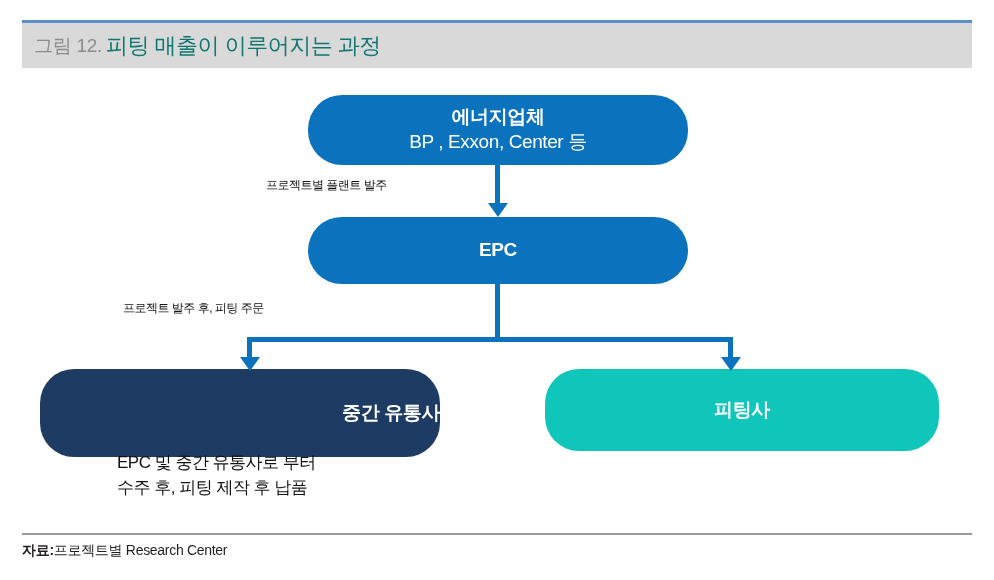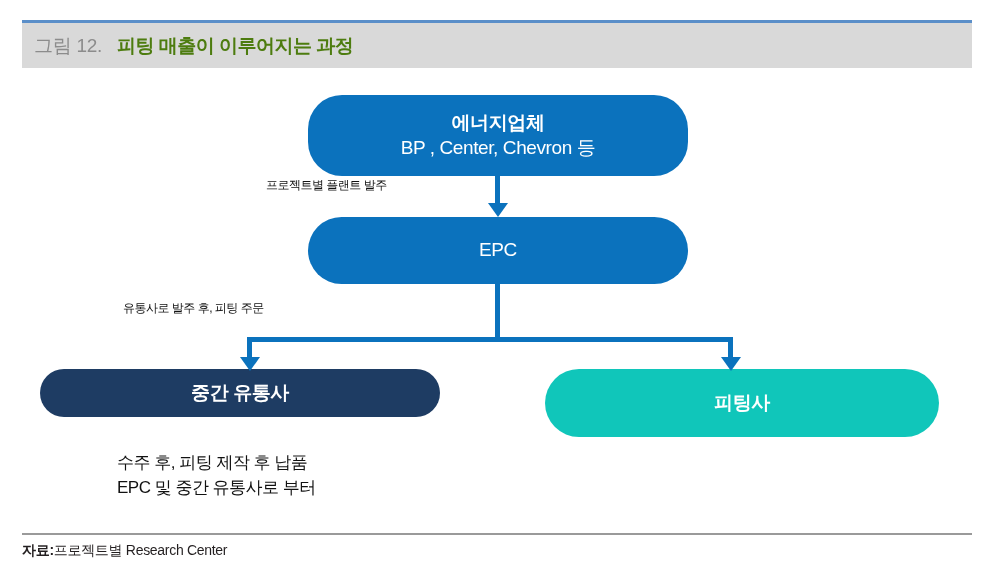--- a/index.html
+++ b/index.html
@@ -19,53 +19,53 @@
   .header-band{
     position:absolute;left:22px;top:23px;width:950px;height:45px;
     background:#d9d9d9;
   }
   .header-text{
     position:absolute;left:34px;top:23px;height:45px;
     display:flex;align-items:center;
   }
   .fig-no{
     font-size:19px;color:#8c8c8c;font-weight:500;letter-spacing:-0.3px;
-    margin-right:15px;
+    margin-right:4px;
   }
   .fig-title{
-    font-size:19px;color:#4d7c0f;font-weight:bold;letter-spacing:-0.5px;
+    font-size:22px;color:#0f766e;font-weight:normal;letter-spacing:-0.5px;
   }
 
   
   .node{
     position:absolute;
     display:flex;flex-direction:column;
     align-items:center;justify-content:center;
     color:#ffffff;text-align:center;
     line-height:1.3;
   }
   .node .l1{font-size:19px;font-weight:bold;letter-spacing:-0.4px;}
   .node .l2{font-size:19px;letter-spacing:-0.4px;}
   .node .l2.bold{font-weight:bold;}
 
   #node-energy{
-    left:308px;top:95px;width:380px;height:81px;
+    left:308px;top:95px;width:380px;height:70px;
     background:#0b72bd;border-radius:34px;
   }
   #node-epc{
     left:308px;top:217px;width:380px;height:67px;
     background:#0b72bd;border-radius:34px;
   }
-  #node-epc .l1{font-weight:normal;}
+  #node-epc .l1{font-weight:bold;}
   #node-distributor{
-    left:40px;top:369px;width:400px;height:48px;
-    background:#1e3c63;border-radius:34px;
+    left:40px;top:369px;width:400px;height:88px;
+    background:#1e3c63;border-radius:34px;align-items:flex-end;
   }
   #node-fitting{
-    left:545px;top:369px;width:394px;height:68px;
+    left:545px;top:369px;width:394px;height:82px;
     background:#10c6ba;border-radius:34px;
   }
 
   
   .conn{position:absolute;background:#0b72bd;}
   #line-a{left:495px;top:164px;width:5px;height:42px;}
   #arrow-a{
     position:absolute;left:488px;top:203px;
     width:0;height:0;
     border-left:10px solid transparent;
@@ -119,21 +119,21 @@
 
   <div class="top-rule"></div>
   <div class="header-band"></div>
   <div class="header-text">
     <span class="fig-no">그림 12.</span>
     <span class="fig-title">피팅 매출이 이루어지는 과정</span>
   </div>
 
   <div class="node" id="node-energy">
     <span class="l1">에너지업체</span>
-    <span class="l2">BP , Center, Chevron 등</span>
+    <span class="l2">BP , Exxon, Center 등</span>
   </div>
 
   <div class="node" id="node-epc">
     <span class="l1">EPC</span>
   </div>
 
   <div class="node" id="node-distributor">
     <span class="l1">중간 유통사</span>
   </div>
 
@@ -145,24 +145,24 @@
   <div id="arrow-a"></div>
 
   <div class="conn" id="line-b-vert"></div>
   <div class="conn" id="line-b-horiz"></div>
   <div class="conn" id="line-b-left"></div>
   <div class="conn" id="line-b-right"></div>
   <div id="arrow-left"></div>
   <div id="arrow-right"></div>
 
   <div class="annot" id="annot-1">프로젝트별 플랜트 발주</div>
-  <div class="annot" id="annot-2">유통사로 발주 후, 피팅 주문</div>
+  <div class="annot" id="annot-2">프로젝트 발주 후, 피팅 주문</div>
   <div class="annot" id="annot-3">
+    <div>EPC 및 중간 유통사로 부터</div>
     <div>수주 후, 피팅 제작 후 납품</div>
-    <div>EPC 및 중간 유통사로 부터</div>
   </div>
 
   <div class="footer-rule"></div>
   <div class="footer-text">
     <span class="lbl">자료:</span><span>프로젝트별 Research Center</span>
   </div>
 
 </div>
 
 </body></html>

